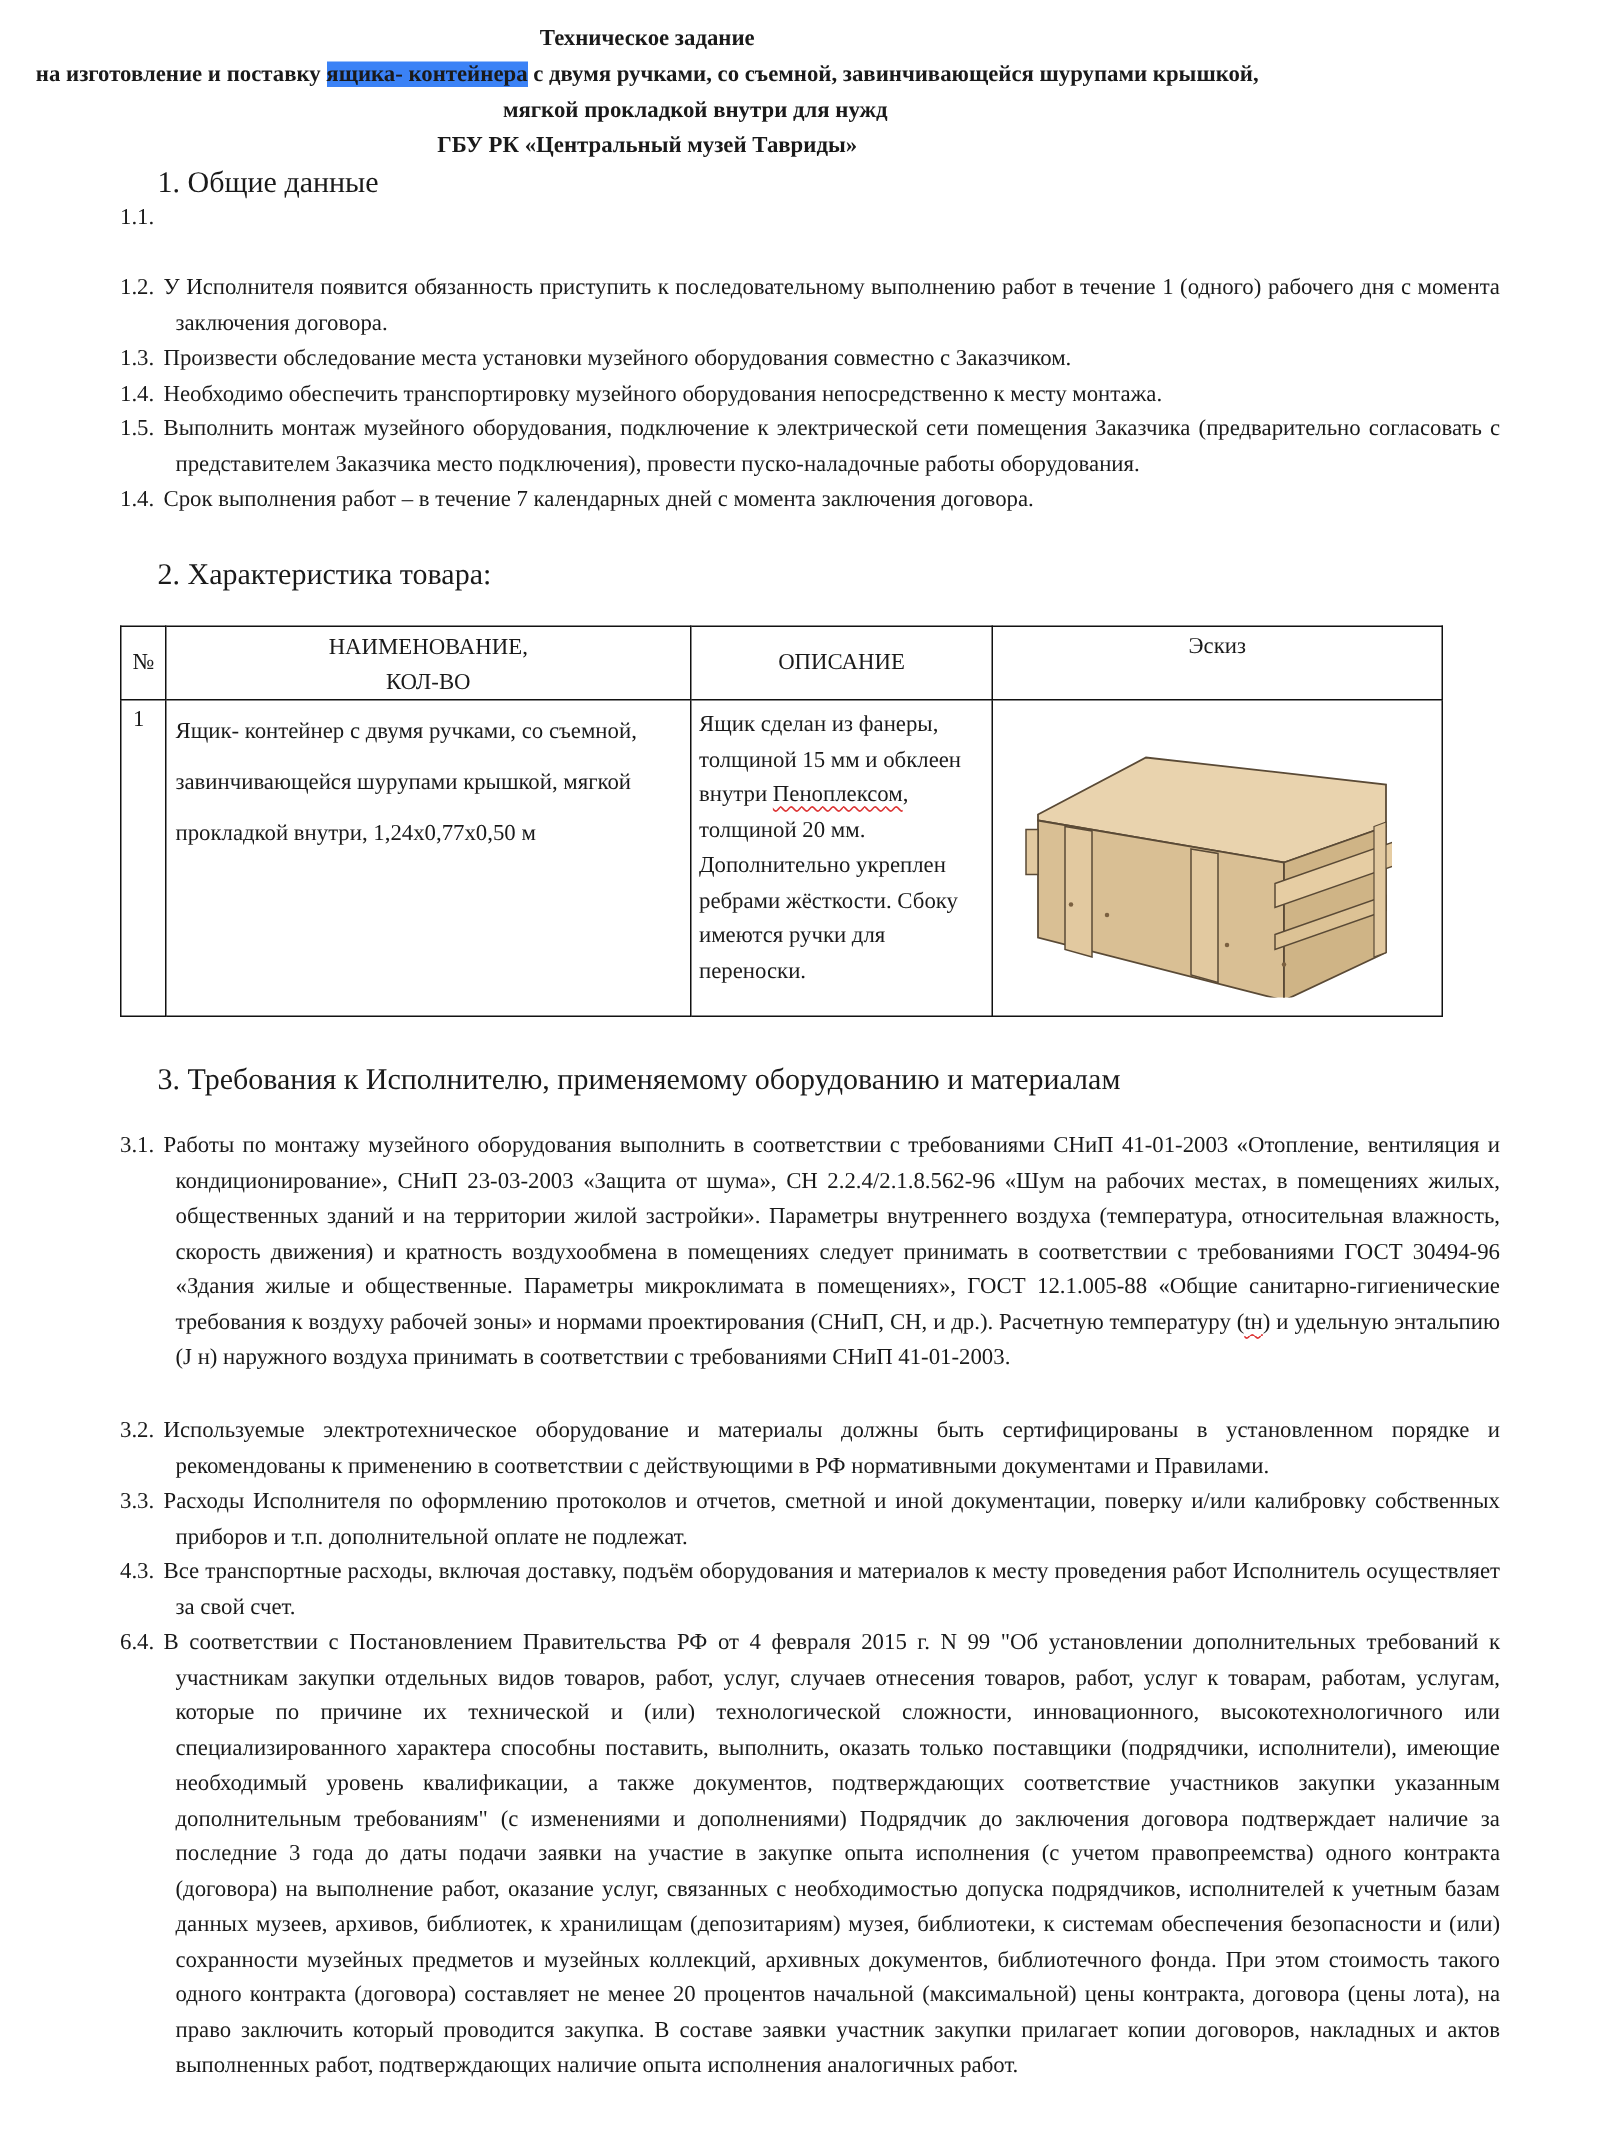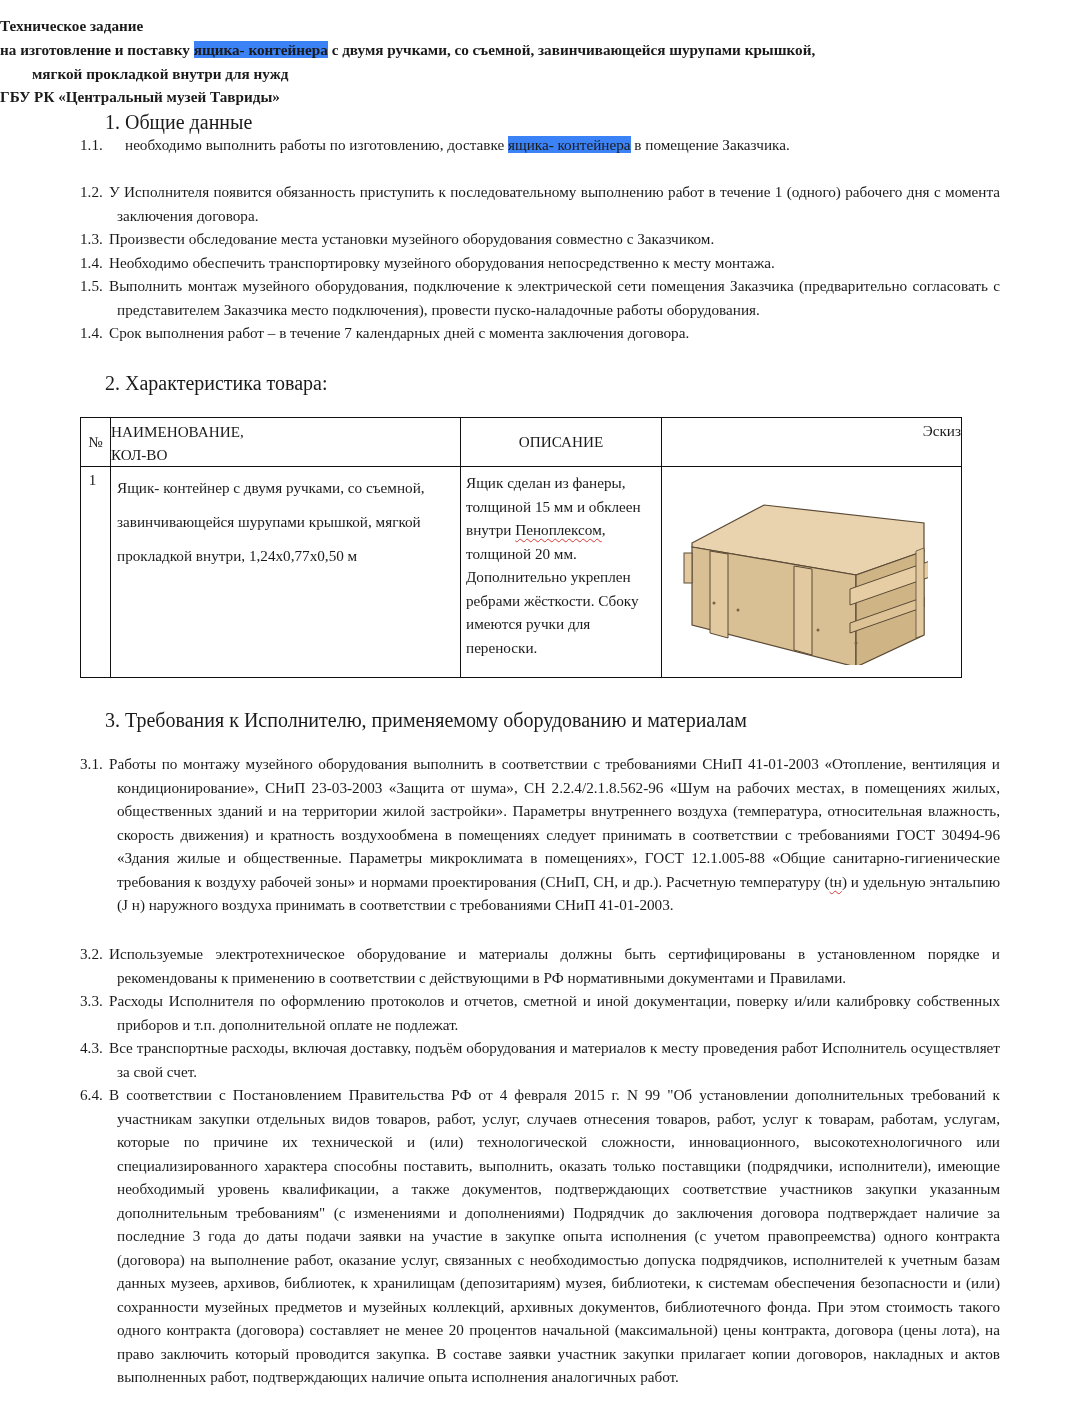--- a/index.html
+++ b/index.html
@@ -3,21 +3,21 @@
 <meta charset="utf-8">
 <style>
   html, body { margin: 0; padding: 0; background: #ffffff; }
   body {
     width: 1080px; height: 1421px; position: relative; overflow: hidden;
     font-family: "Liberation Serif", "DejaVu Serif", serif;
     color: #1a1a1a;
     font-size: 15.2px;
   }
   .title {
-    position: absolute; left: 0; width: 863px; text-align: left;
+    position: absolute; left: 0; width: 863px; text-align: center;
     font-weight: bold; font-size: 15.2px; line-height: 23.5px;
   }
   .hl { background: #3b82f6; }
   .section-h {
     position: absolute; font-weight: normal; font-size: 20px;
   }
   .item {
     position: absolute; left: 80px; width: 920px;
     line-height: 23.5px; text-align: justify;
   }
@@ -29,23 +29,23 @@
     border-collapse: collapse; width: 882px;
     font-size: 15.2px;
   }
   table.spec td, table.spec th {
     border: 1.5px solid #111;
     vertical-align: top;
     font-weight: normal;
     padding: 0;
   }
   .th-num { width: 29px; height: 46px; vertical-align: middle !important; text-align: center; }
-  .th-name { width: 349px; text-align: left; line-height: 23px; padding-top: 2px !important; }
+  .th-name { width: 349px; text-align: center; line-height: 23px; padding-top: 2px !important; }
   .th-desc { width: 200px; text-align: center; vertical-align: middle !important; }
-  .th-sketch { text-align: right; padding-top: 4px !important; }
+  .th-sketch { text-align: center; padding-top: 4px !important; }
   .td-num { text-align: center; padding-top: 4px !important; padding-right: 6px !important; }
   .td-name { padding: 4px 6px 0 6px !important; line-height: 34px; }
   .td-desc { padding: 4px 6px 0 5px !important; line-height: 23.5px; height: 206px; }
   .td-sketch { position: relative; }
   .squiggle { text-decoration: underline wavy #d33; text-decoration-thickness: 1px; text-underline-offset: 3px; }
 
   .crate { position: absolute; left: 16px; top: 28px; }
 </style>
 </head>
 <body>
@@ -55,23 +55,20 @@
   <span>на изготовление и поставку </span><span class="hl">ящика- контейнера</span><span> с двумя ручками, со съемной, завинчивающейся шурупами крышкой,</span>
 </div>
 <div class="title" style="top:62px;padding-left:32px;">мягкой прокладкой внутри для нужд</div>
 <div class="title" style="top:85px;">ГБУ РК «Центральный музей Тавриды»</div>
 
 <div class="section-h" style="left:105px; top:111px;">1. Общие данные</div>
 
 <div class="item" style="top:133px;">
   <span class="num">1.1.</span>
   <span class="txt" style="text-indent:-8px;">
-    <span style="display:block; text-indent:0; padding-left:8px;">
-      <span>необходимо выполнить работы по изготовлению, доставке </span><span class="hl">ящика- контейнера</span><span> в помещение Заказчика.</span>
-    </span>
   </span>
 </div>
 
 <div class="item" style="top:180px;">
   <span class="num">1.2.</span>
   <span class="txt">У Исполнителя появится обязанность приступить к последовательному выполнению работ в течение 1 (одного) рабочего дня с момента заключения договора.</span>
 </div>
 <div class="item" style="top:227px;">
   <span class="num">1.3.</span>
   <span class="txt">Произвести обследование места установки музейного оборудования совместно с Заказчиком.</span>

